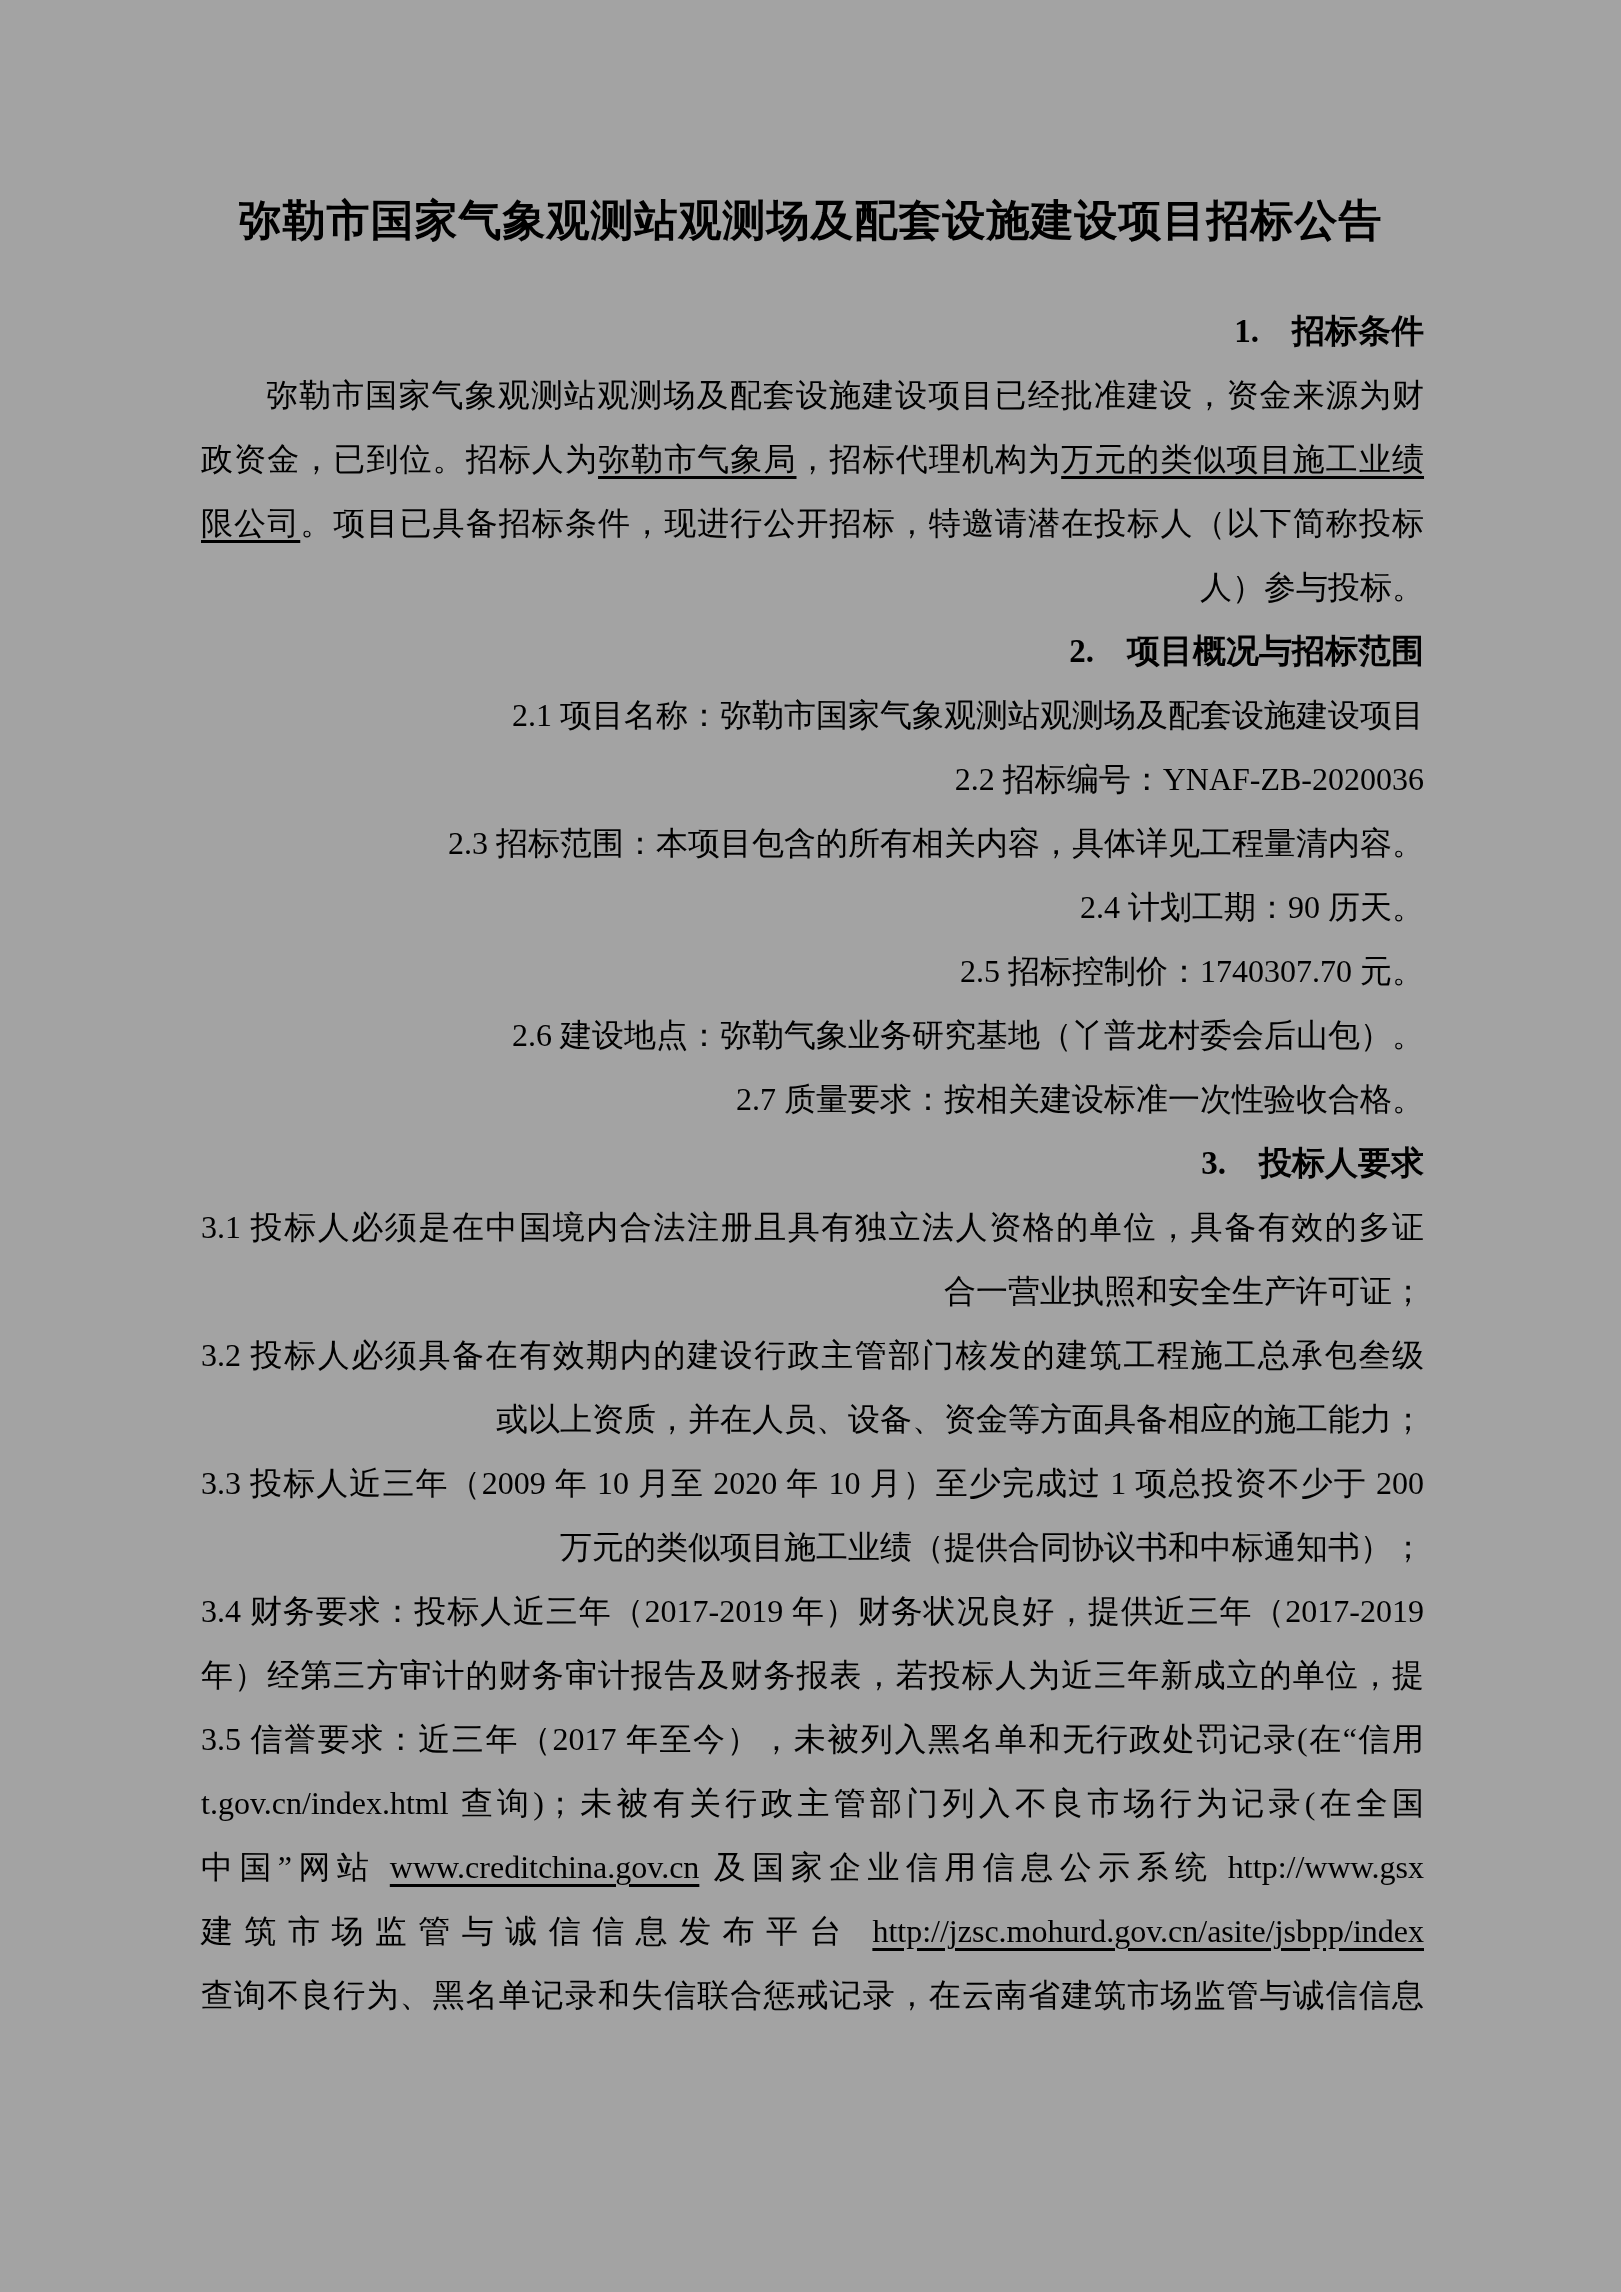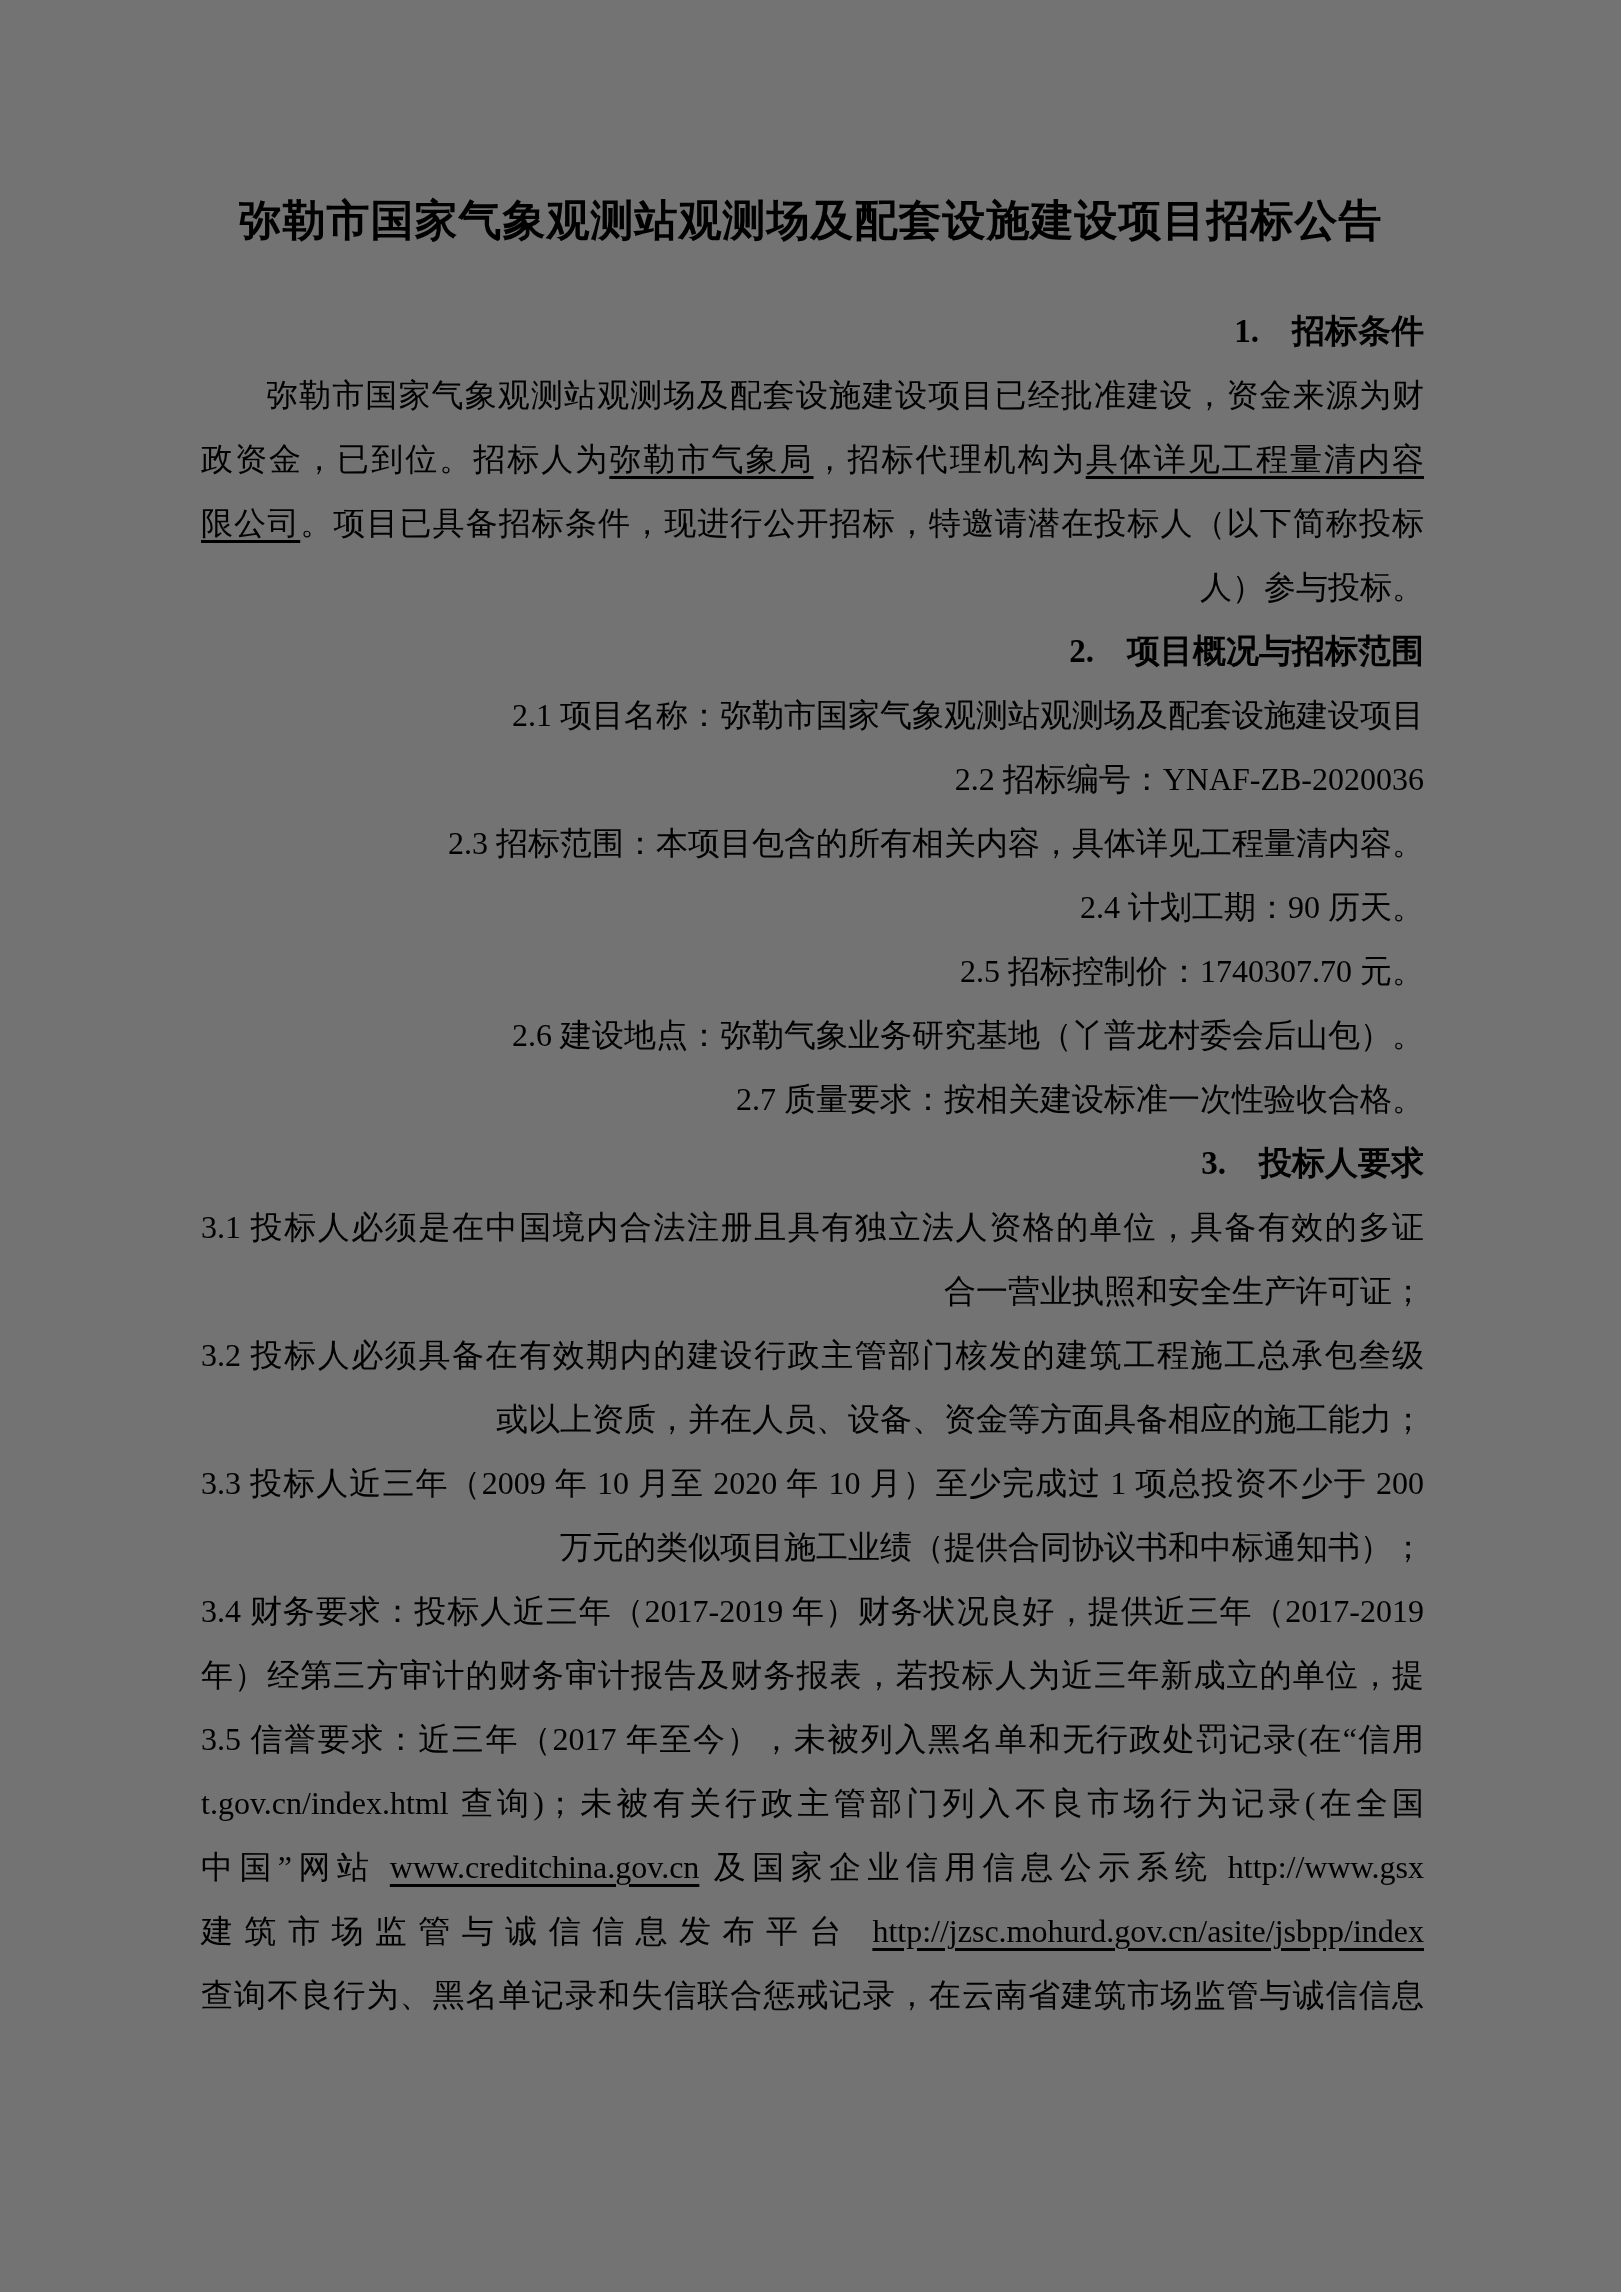--- a/index.html
+++ b/index.html
@@ -11,21 +11,21 @@
     width: 1621px;
     height: 2293px;
     position: relative;
     overflow: hidden;
     font-family: "Liberation Serif", "DejaVu Serif", serif;
     color: #000000;
   }
   .page {
     position: absolute;
     inset: 0;
-    background: #737373;
+    background: #a3a3a3;
   }
   .doc-title {
     position: absolute;
     top: 189px;
     left: 0;
     width: 100%;
     height: 64px;
     line-height: 64px;
     text-align: center;
     font-size: 43px;
@@ -65,21 +65,21 @@
   }
 </style>
 </head>
 <body>
 
 <div class="page">
   <div class="doc-title">弥勒市国家气象观测站观测场及配套设施建设项目招标公告</div>
   <div class="content">
       <div class="line heading"><span>1.　招标条件</span></div>
       <div class="line j indent"><span>弥勒市国家气象观测站观测场及配套设施建设项目已经批准建设，资金来源为财</span></div>
-      <div class="line j"><span>政资金，已到位。招标人为</span><span class="u">弥勒市气象局</span><span>，招标代理机构为</span><span class="u">具体详见工程量清内容</span></div>
+      <div class="line j"><span>政资金，已到位。招标人为</span><span class="u">弥勒市气象局</span><span>，招标代理机构为</span><span class="u">万元的类似项目施工业绩</span></div>
       <div class="line j"><span class="u">限公司</span><span>。项目已具备招标条件，现进行公开招标，特邀请潜在投标人（以下简称投标</span></div>
       <div class="line"><span>人）参与投标。</span></div>
       <div class="line heading"><span>2.　项目概况与招标范围</span></div>
       <div class="line"><span>2.1 项目名称：弥勒市国家气象观测站观测场及配套设施建设项目</span></div>
       <div class="line"><span>2.2 招标编号：YNAF-ZB-2020036</span></div>
       <div class="line"><span>2.3 招标范围：本项目包含的所有相关内容，具体详见工程量清内容。</span></div>
       <div class="line"><span>2.4 计划工期：90 历天。</span></div>
       <div class="line"><span>2.5 招标控制价：1740307.70 元。</span></div>
       <div class="line"><span>2.6 建设地点：弥勒气象业务研究基地（丫普龙村委会后山包）。</span></div>
       <div class="line"><span>2.7 质量要求：按相关建设标准一次性验收合格。</span></div>

